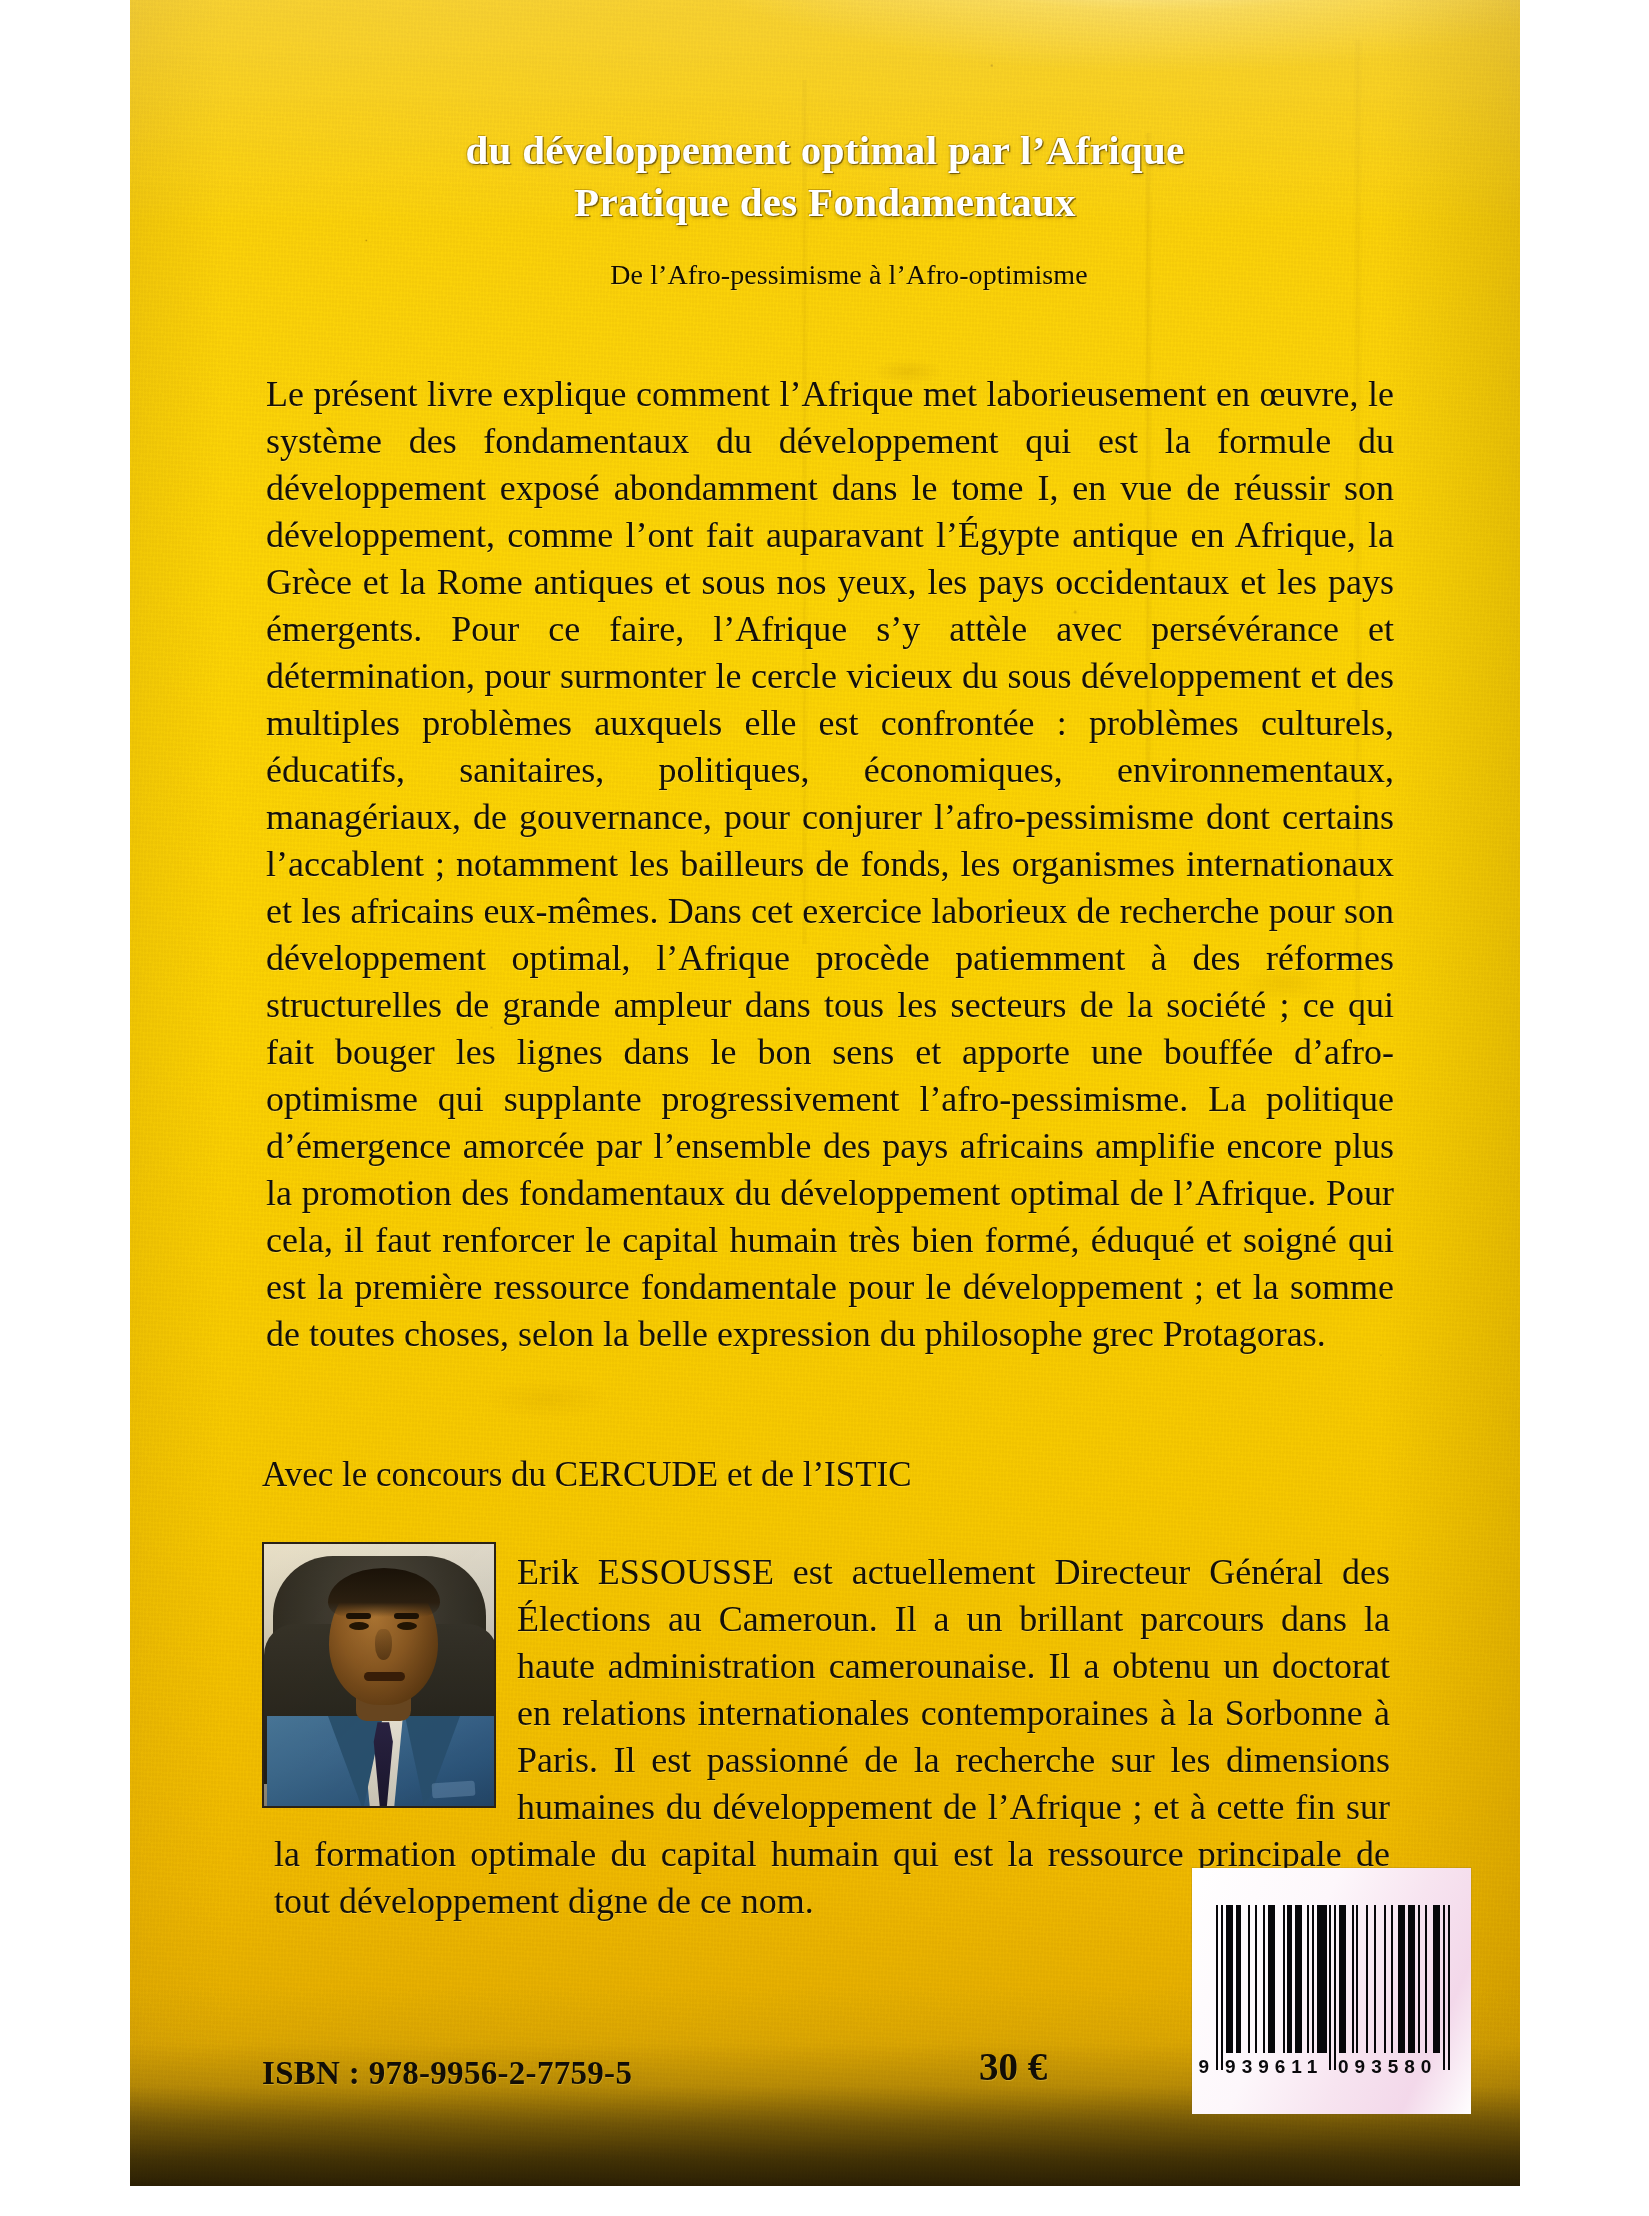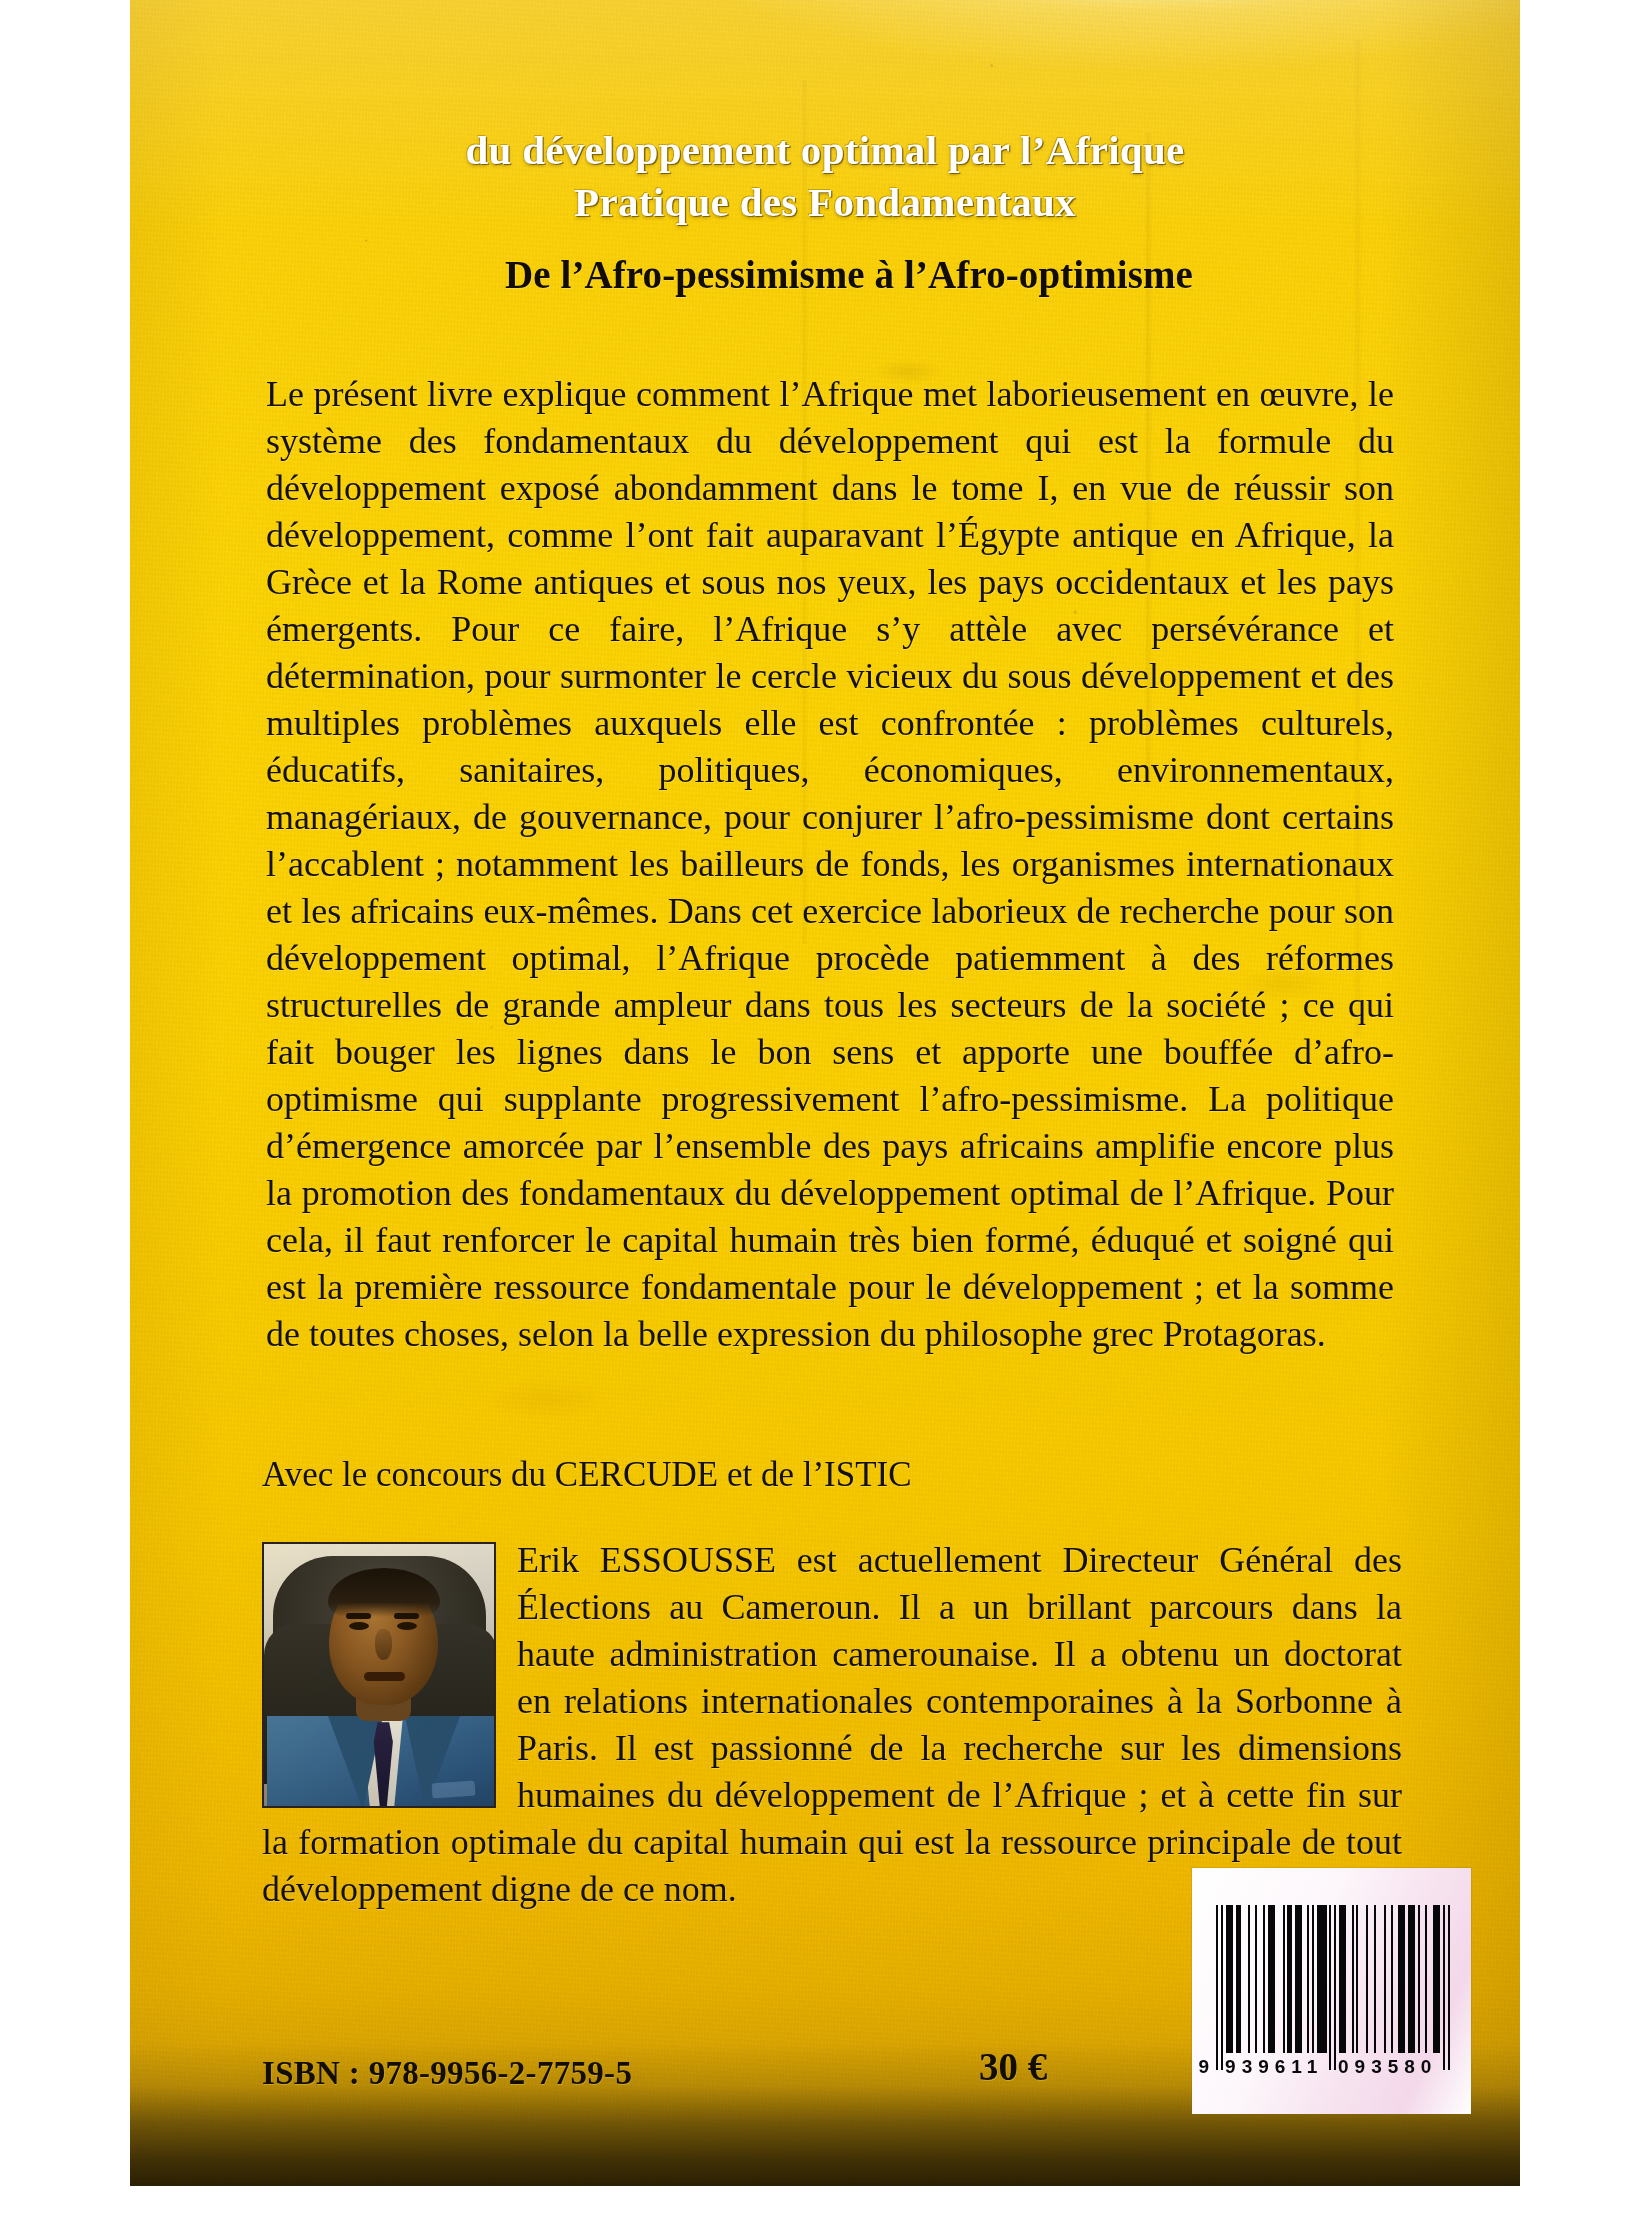--- a/index.html
+++ b/index.html
@@ -122,22 +122,22 @@
     letter-spacing: 0.3px;
     text-shadow:
        1.3px 1.3px 0 rgba(60,40,0,0.55),
       -0.7px -0.7px 0 rgba(120,86,0,0.35),
        0 2px 3.3px rgba(70,48,0,0.35);
     white-space: nowrap;
   }
   #subtitle {
     margin-top: 22.6px;
     font-family: "Liberation Serif", serif;
-    font-weight: bold;
-    font-size: 39px;
+    font-weight: normal;
+    font-size: 28px;
     line-height: 47px;
     color: #120d02;
     letter-spacing: 0.1px;
     text-shadow: 0.7px 0.7px 0 rgba(255,230,120,0.45);
     white-space: nowrap;
     margin-left: 48px;
   }
 
   
   #blurb {
@@ -172,21 +172,21 @@
     top: 1537px;
     width: 1140px;
     font-family: "Liberation Serif", serif;
     font-size: 36px;
     line-height: 47px;
     color: #14100a;
     text-align: justify;
     text-justify: inter-word;
     text-shadow: 0.5px 0.5px 0 rgba(255,235,140,0.40);
   }
-  #bio p { margin: 0; }
+  #bio p { margin: 12px; }
 
   #portrait {
     float: left;
     width: 234px;
     height: 266px;
     margin: 5.3px 21px 4px 0;
     position: relative;
     overflow: hidden;
     border: 2px solid #2a2216;
     box-sizing: border-box;

